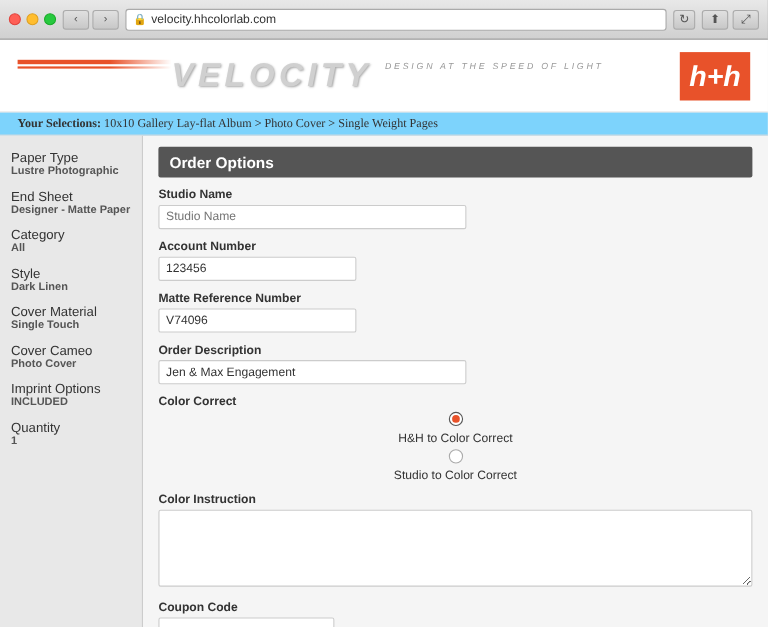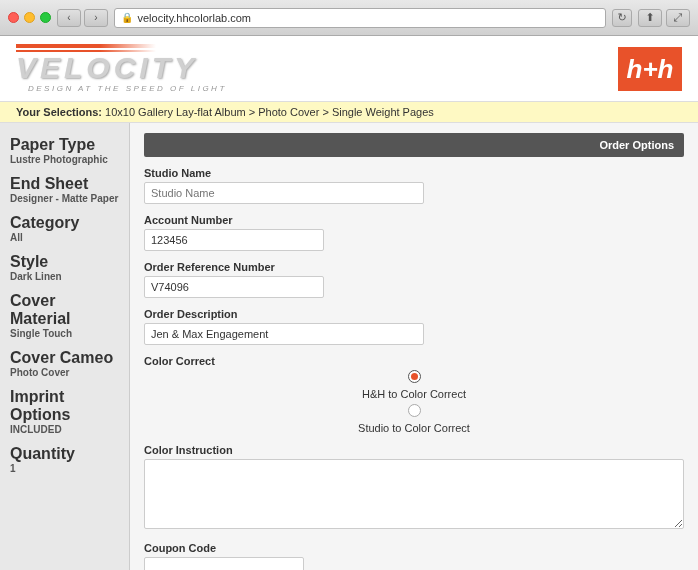--- a/index.html
+++ b/index.html
@@ -126,25 +126,26 @@
     .hh-logo-text {
       color: white;
       font-size: 26px;
       font-weight: 700;
       font-style: italic;
       line-height: 1;
     }
 
     
     .breadcrumb-bar {
-      background: #fef9c3;
+      background: #7dd3fc;
       border-bottom: 1px solid #ddd;
       padding: 4px 16px;
       font-size: 11px;
       color: #333;
+      font-family: Liberation Serif, serif;
     }
     .breadcrumb-bar strong { font-weight: bold; }
 
     
     .main-layout {
       display: flex;
       padding: 0;
     }
 
     
@@ -154,44 +155,43 @@
       background: #e8e8e8;
       border-right: 1px solid #ccc;
       padding: 8px 0;
       min-height: 400px;
     }
     .sidebar-item {
       padding: 5px 10px;
       cursor: pointer;
     }
     .sidebar-item-label {
-      font-weight: bold;
-      font-size: 16px;
+      font-weight: normal;
+      font-size: 12px;
       color: #333;
     }
     .sidebar-item-value {
       font-size: 10px;
       color: #555;
       font-weight: bold;
     }
 
     
     .content-area {
       flex: 1;
       padding: 10px 14px;
     }
     .section-title {
       background: #555;
       color: white;
       padding: 6px 10px;
-      font-size: 11px;
+      font-size: 14px;
       font-weight: bold;
       margin-bottom: 10px;
       border-radius: 2px;
-      text-align: right;
     }
     .form-group {
       margin-bottom: 10px;
     }
     .form-label {
       font-size: 11px;
       font-weight: bold;
       color: #333;
       margin-bottom: 3px;
       display: block;
@@ -277,21 +277,21 @@
       width: 13px;
       height: 13px;
       border: 1px solid #aaa;
       background: white;
       border-radius: 1px;
     }
 
     
     .logo-container {
       display: flex;
-      flex-direction: column;
+      flex-direction: row;
       align-items: flex-start;
     }
     .logo-stripes {
       display: flex;
       flex-direction: column;
       gap: 2px;
       margin-bottom: 1px;
       width: 140px;
     }
     .logo-stripe {
@@ -411,21 +411,21 @@
         <label class="form-label">Studio Name</label>
         <input type="text" class="form-input" style="max-width: 280px;" placeholder="Studio Name">
       </div>
 
       <div class="form-group">
         <label class="form-label">Account Number</label>
         <input type="text" class="form-input form-input-small" value="123456" style="max-width: 180px;">
       </div>
 
       <div class="form-group">
-        <label class="form-label">Order Reference Number</label>
+        <label class="form-label">Matte Reference Number</label>
         <input type="text" class="form-input form-input-small" value="V74096" style="max-width: 180px;">
       </div>
 
       <div class="form-group">
         <label class="form-label">Order Description</label>
         <input type="text" class="form-input" value="Jen &amp; Max Engagement" style="max-width: 280px;">
       </div>
 
       <div class="form-group">
         <label class="form-label">Color Correct</label>

